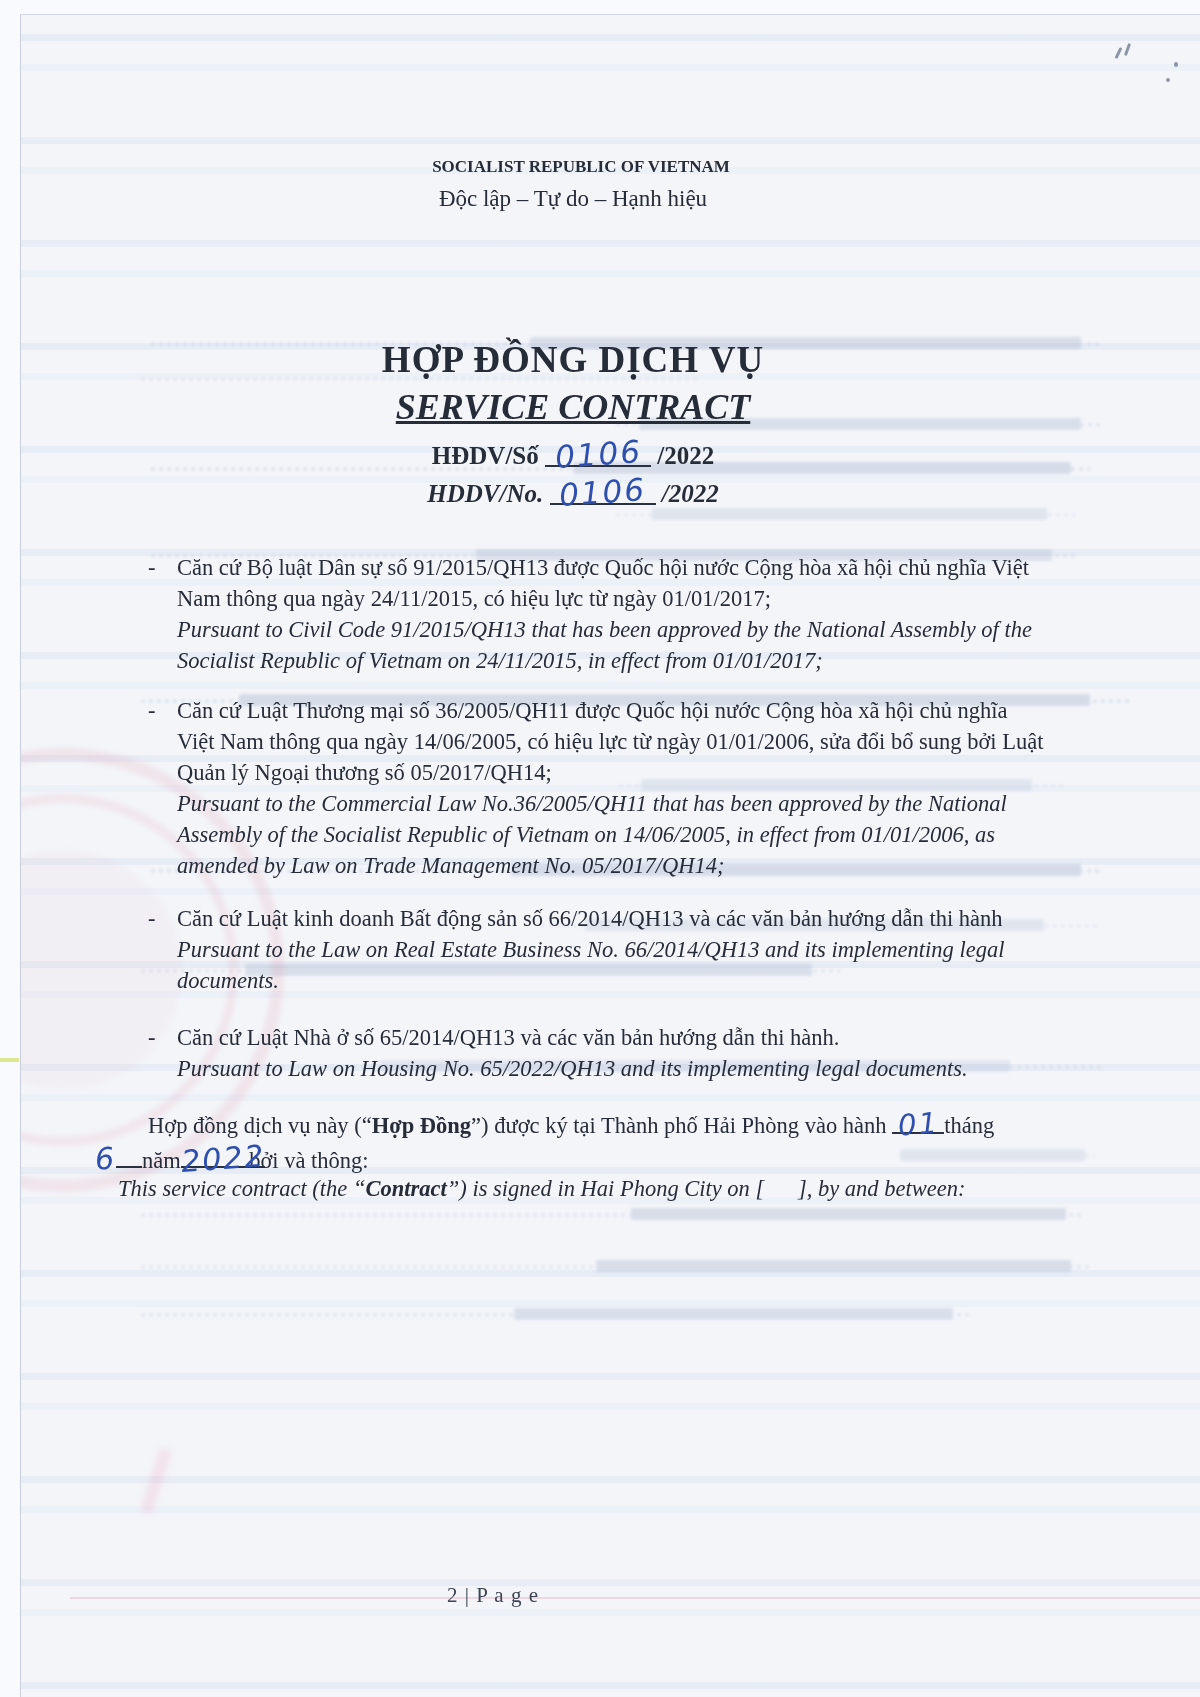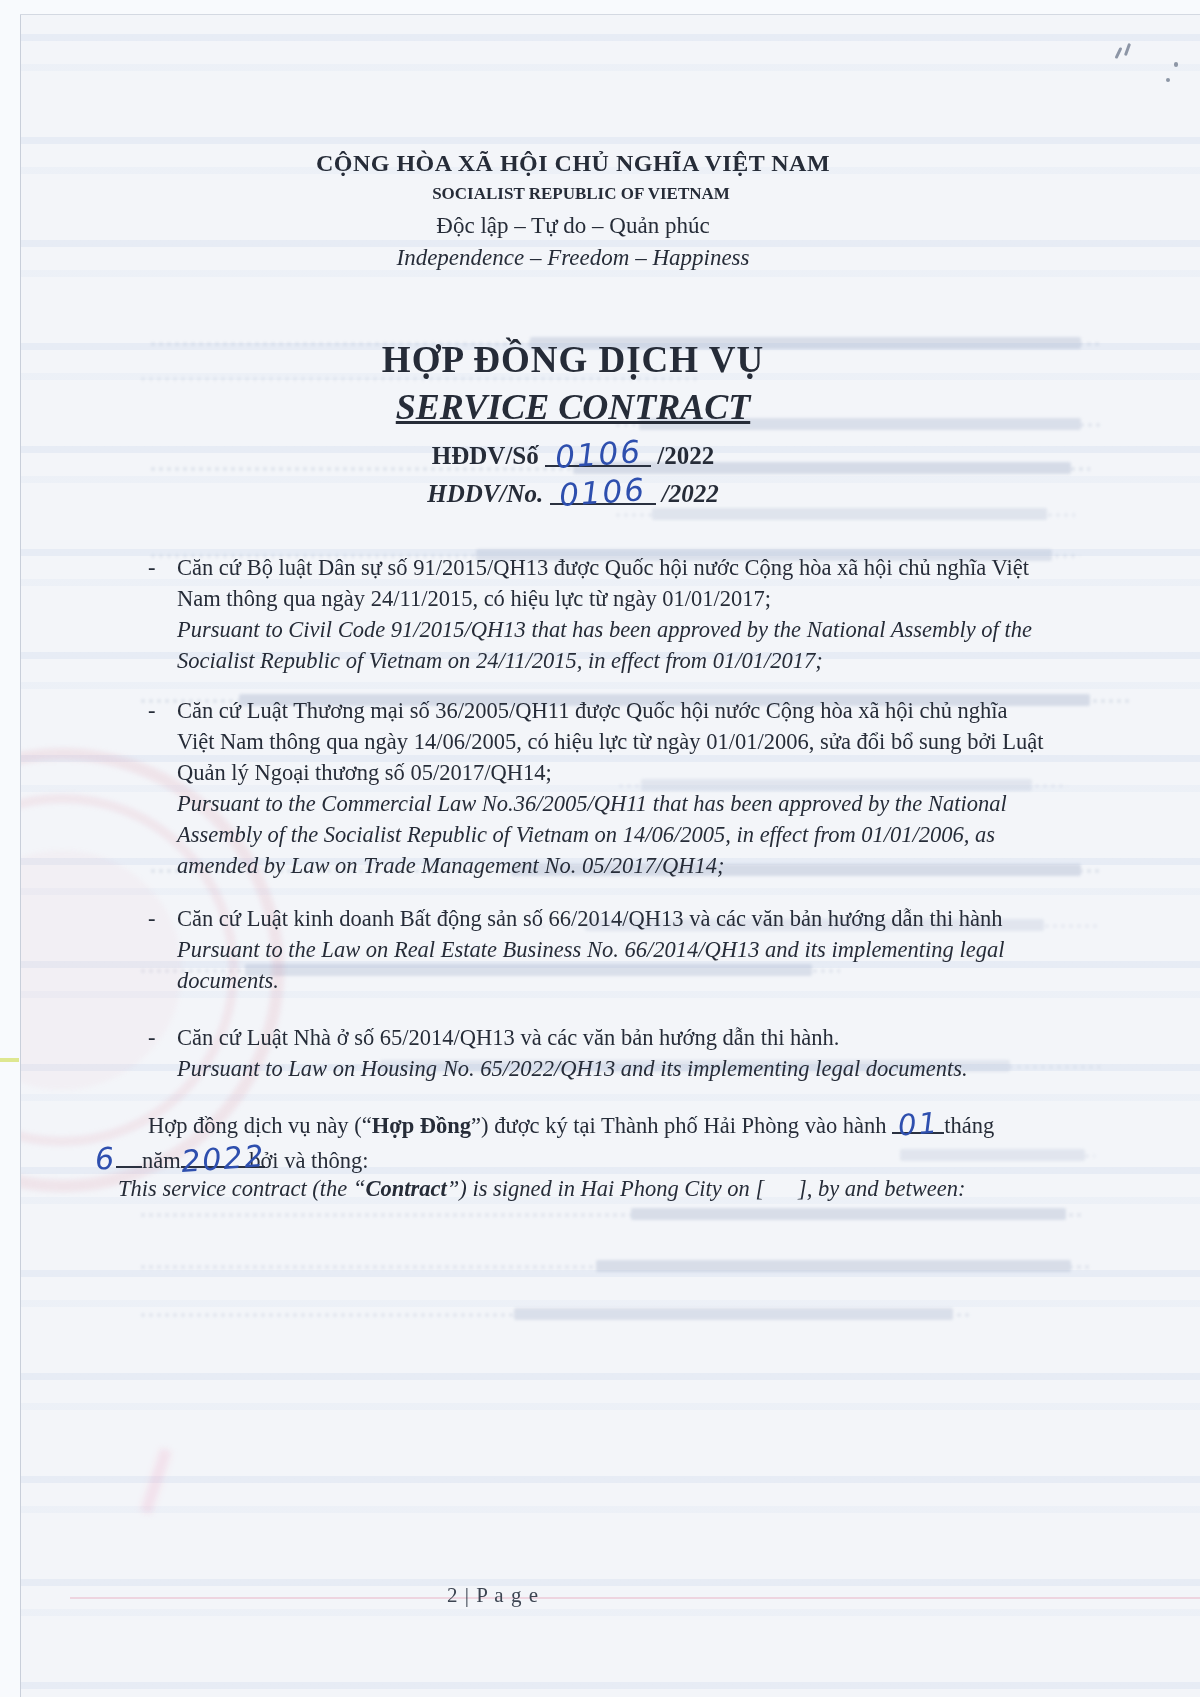--- a/index.html
+++ b/index.html
@@ -139,24 +139,22 @@
   <div class="pen-mark pm2"></div>
   <div class="pen-mark pm3"></div>
   <div class="pen-mark pm4"></div>
 
   <div class="edge-left"></div>
   <div class="edge-top"></div>
 
   <div class="content">
 
     <header class="centered nat-header">
-      <div class="nh1">CỘNG HÒA XÃ HỘI CHỦ NGHĨA VIỆT NAM</div>
       <div class="nh2">SOCIALIST REPUBLIC OF VIETNAM</div>
-      <div class="nh3">Độc lập – Tự do – Quản phúc</div>
-      <div class="nh4">Independence – Freedom – Happiness</div>
+      <div class="nh3">Độc lập – Tự do – Hạnh hiệu</div>
     </header>
 
     <section class="centered title-block">
       <div class="tt1">HỢP ĐỒNG DỊCH VỤ</div>
       <div class="tt2">SERVICE CONTRACT</div>
       <div class="numline">
         <span>HĐDV/Số</span>
         <span class="uline"><span class="hand">0106</span></span>
         <span>/2022</span>
       </div>

